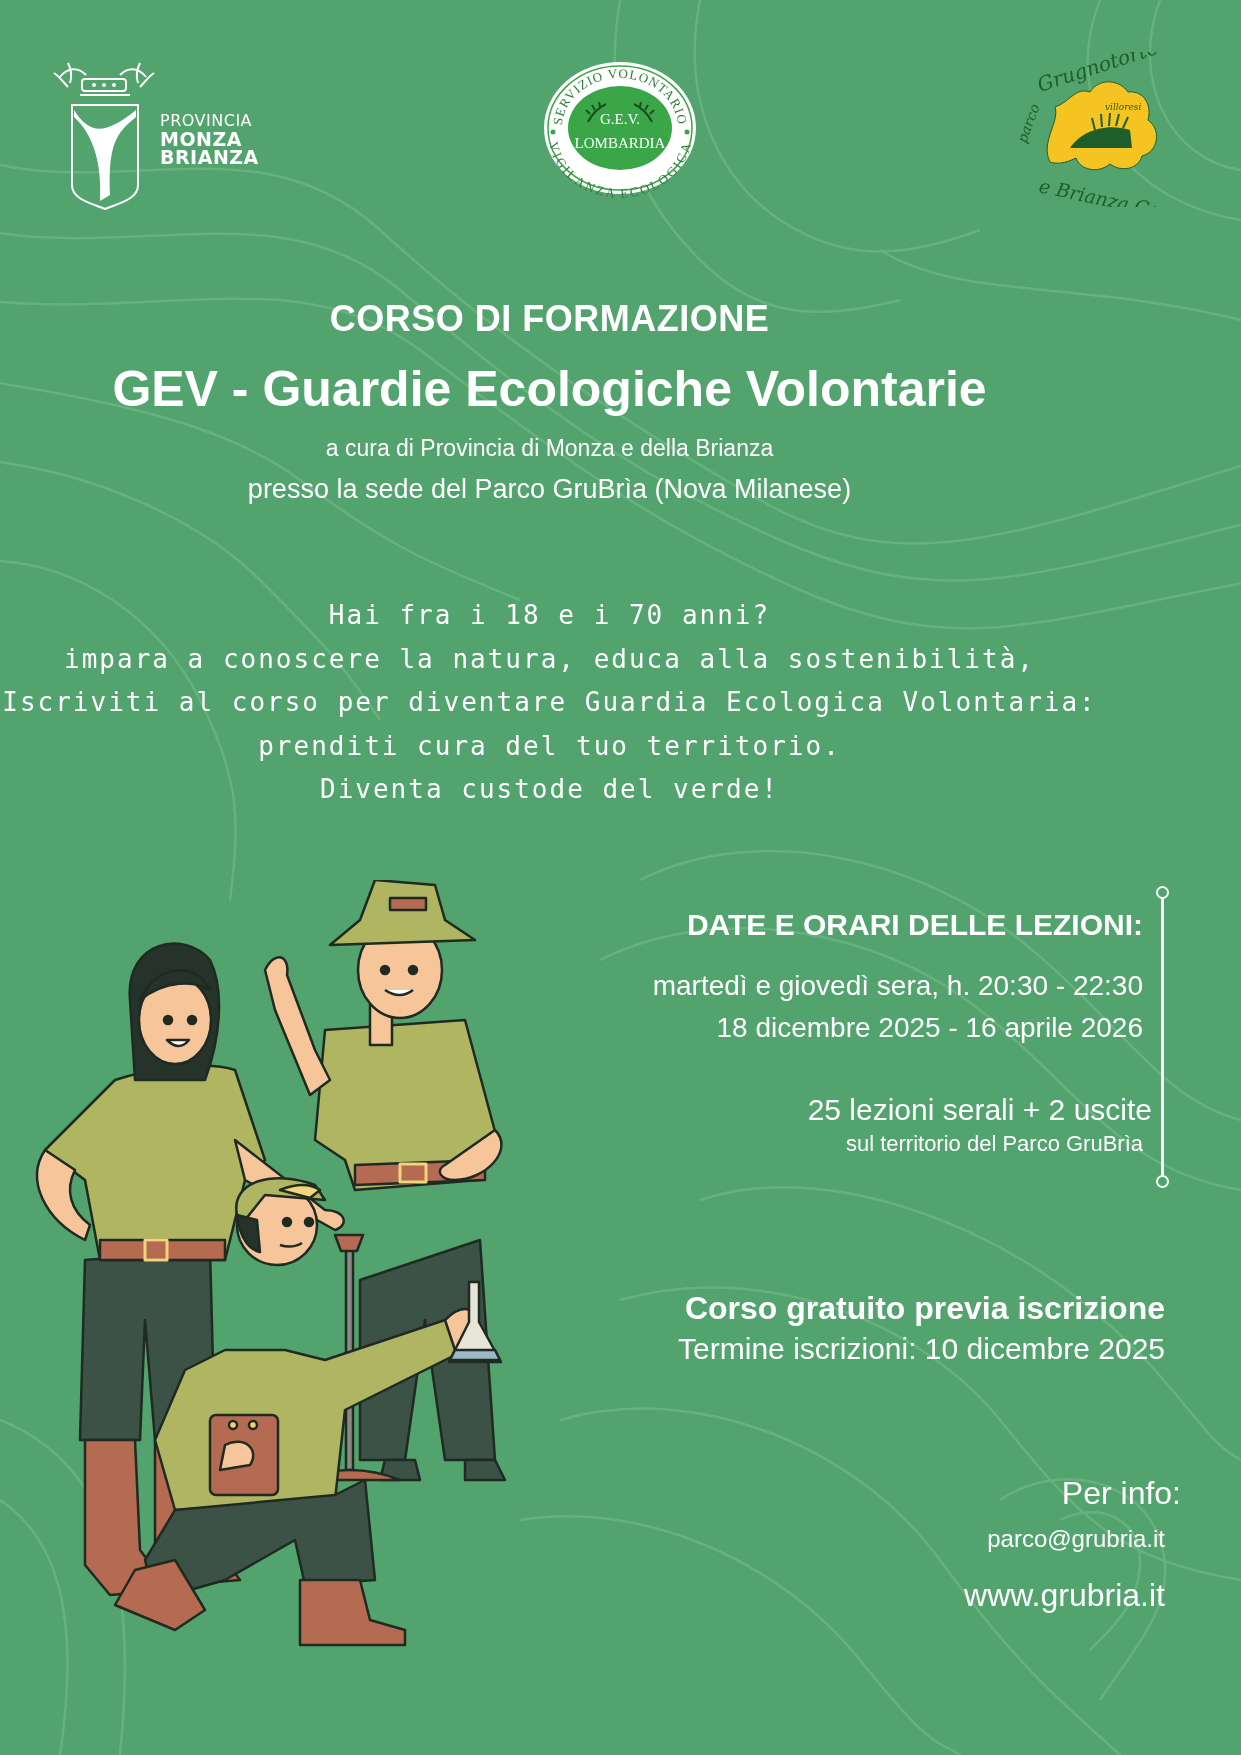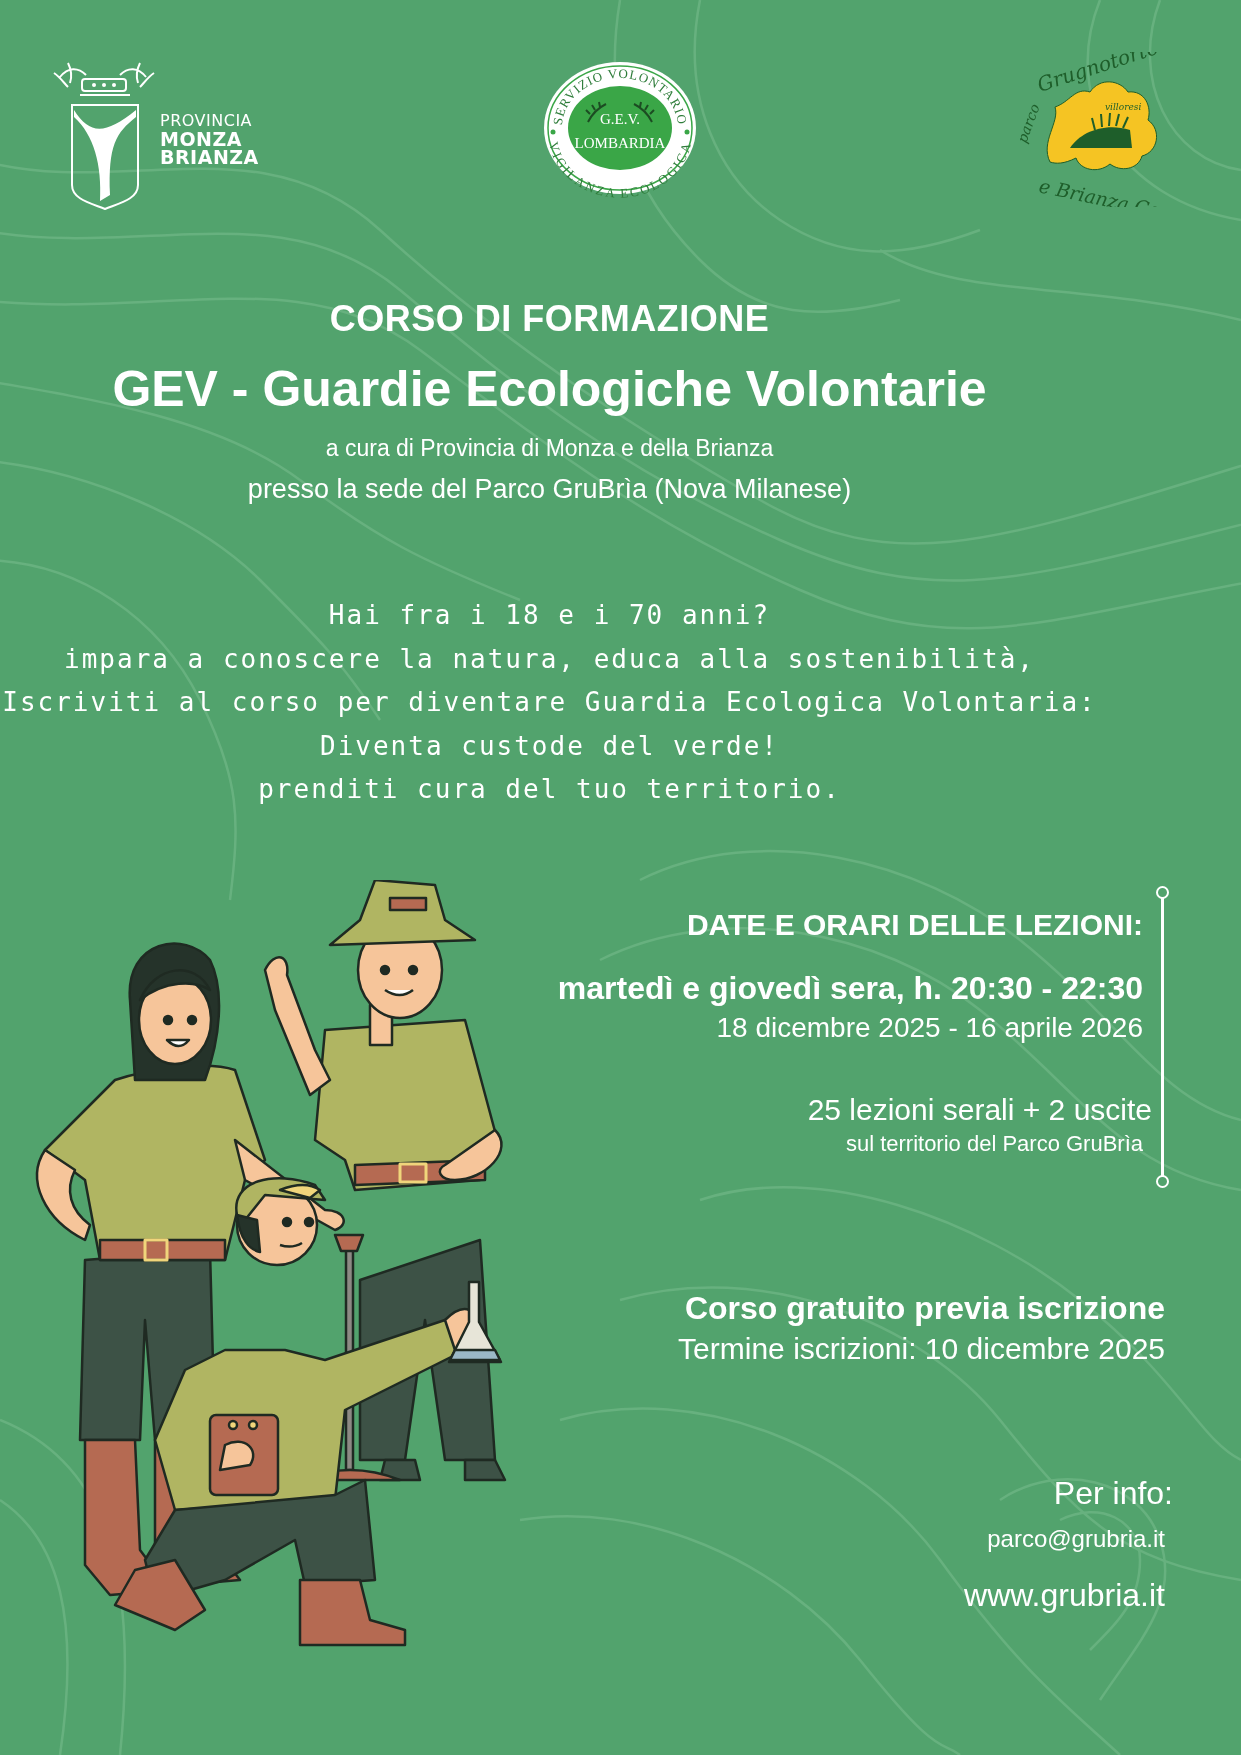--- a/index.html
+++ b/index.html
@@ -23,32 +23,32 @@
   .logo-park { left: 1020px; top: 52px; width: 165px; height: 155px; }
 
   .kicker { top: 298px; font-size: 36px; font-weight: bold; letter-spacing: 0.5px; }
   .title { top: 360px; font-size: 50px; font-weight: bold; }
   .sub1 { top: 435px; font-size: 23px; }
   .sub2 { top: 474px; font-size: 27px; }
 
   .pitch { top: 594px; font-family: "DejaVu Sans Mono", monospace; font-size: 26px; line-height: 43.5px; letter-spacing: 2px; }
 
   .sched-head { right: 98px; top: 908px; font-size: 30px; font-weight: bold; }
-  .sched-days { right: 98px; top: 970px; font-size: 32px; font-weight: bold; }
+  .sched-days { right: 98px; top: 970px; font-size: 28px; font-weight: normal; }
   .sched-dates { right: 98px; top: 1012px; font-size: 28px; }
   .sched-l1 { right: 89px; top: 1093px; font-size: 30px; }
   .sched-l2 { right: 98px; top: 1131px; font-size: 22px; }
 
   .vline { left: 1161px; top: 893px; width: 3px; height: 288px; background: #fff; }
   .vdot { width: 9px; height: 9px; border: 2.5px solid #fff; border-radius: 50%; background: #52a36d; left: 1156px; }
 
   .free-head { right: 76px; top: 1290px; font-size: 32px; font-weight: bold; }
   .free-sub { right: 76px; top: 1332px; font-size: 30px; }
 
-  .info-label { right: 68px; top: 1475px; font-size: 32px; }
+  .info-label { right: 60px; top: 1475px; font-size: 32px; }
   .info-mail { right: 76px; top: 1525px; font-size: 24px; }
   .info-web { right: 76px; top: 1577px; font-size: 32px; }
 
   .illus { left: 25px; top: 880px; width: 560px; height: 820px; }
 </style>
 </head>
 <body>
 
 <svg class="topo" viewBox="0 0 1241 1755">
   <g fill="none" stroke="#6fb685" stroke-width="2.5" opacity="0.75">
@@ -140,22 +140,22 @@
 
 <div class="abs center kicker">CORSO DI FORMAZIONE</div>
 <div class="abs center title">GEV - Guardie Ecologiche Volontarie</div>
 <div class="abs center sub1">a cura di Provincia di Monza e della Brianza</div>
 <div class="abs center sub2">presso la sede del Parco GruBrìa (Nova Milanese)</div>
 
 <div class="abs center pitch">
   <div>Hai fra i 18 e i 70 anni?</div>
   <div>impara a conoscere la natura, educa alla sostenibilità,</div>
   <div>Iscriviti al corso per diventare Guardia Ecologica Volontaria:</div>
+  <div>prenditi cura del tuo territorio.</div>
   <div>Diventa custode del verde!</div>
-  <div>prenditi cura del tuo territorio.</div>
 </div>
 
 <svg class="abs illus" viewBox="0 0 560 820">
   <g stroke="#1f2a22" stroke-width="2.5" stroke-linejoin="round">
 
     <path d="M335 400 L 335 580 L 380 580 L 400 440 L 420 580 L 470 580 L 455 360 z" fill="#3d5246"></path>
     <path d="M360 580 l 30 0 l 5 20 l -40 0 z" fill="#3d5246"></path>
     <path d="M440 580 l 30 0 l 10 20 l -40 0 z" fill="#3d5246"></path>
     <path d="M300 150 L 440 140 L 475 270 L 460 280 L 455 300 L 330 310 L 320 280 L 290 260 z" fill="#b0b562"></path>
     <path d="M330 285 L 460 280 L 460 300 L 330 305 z" fill="#b56a52"></path>

